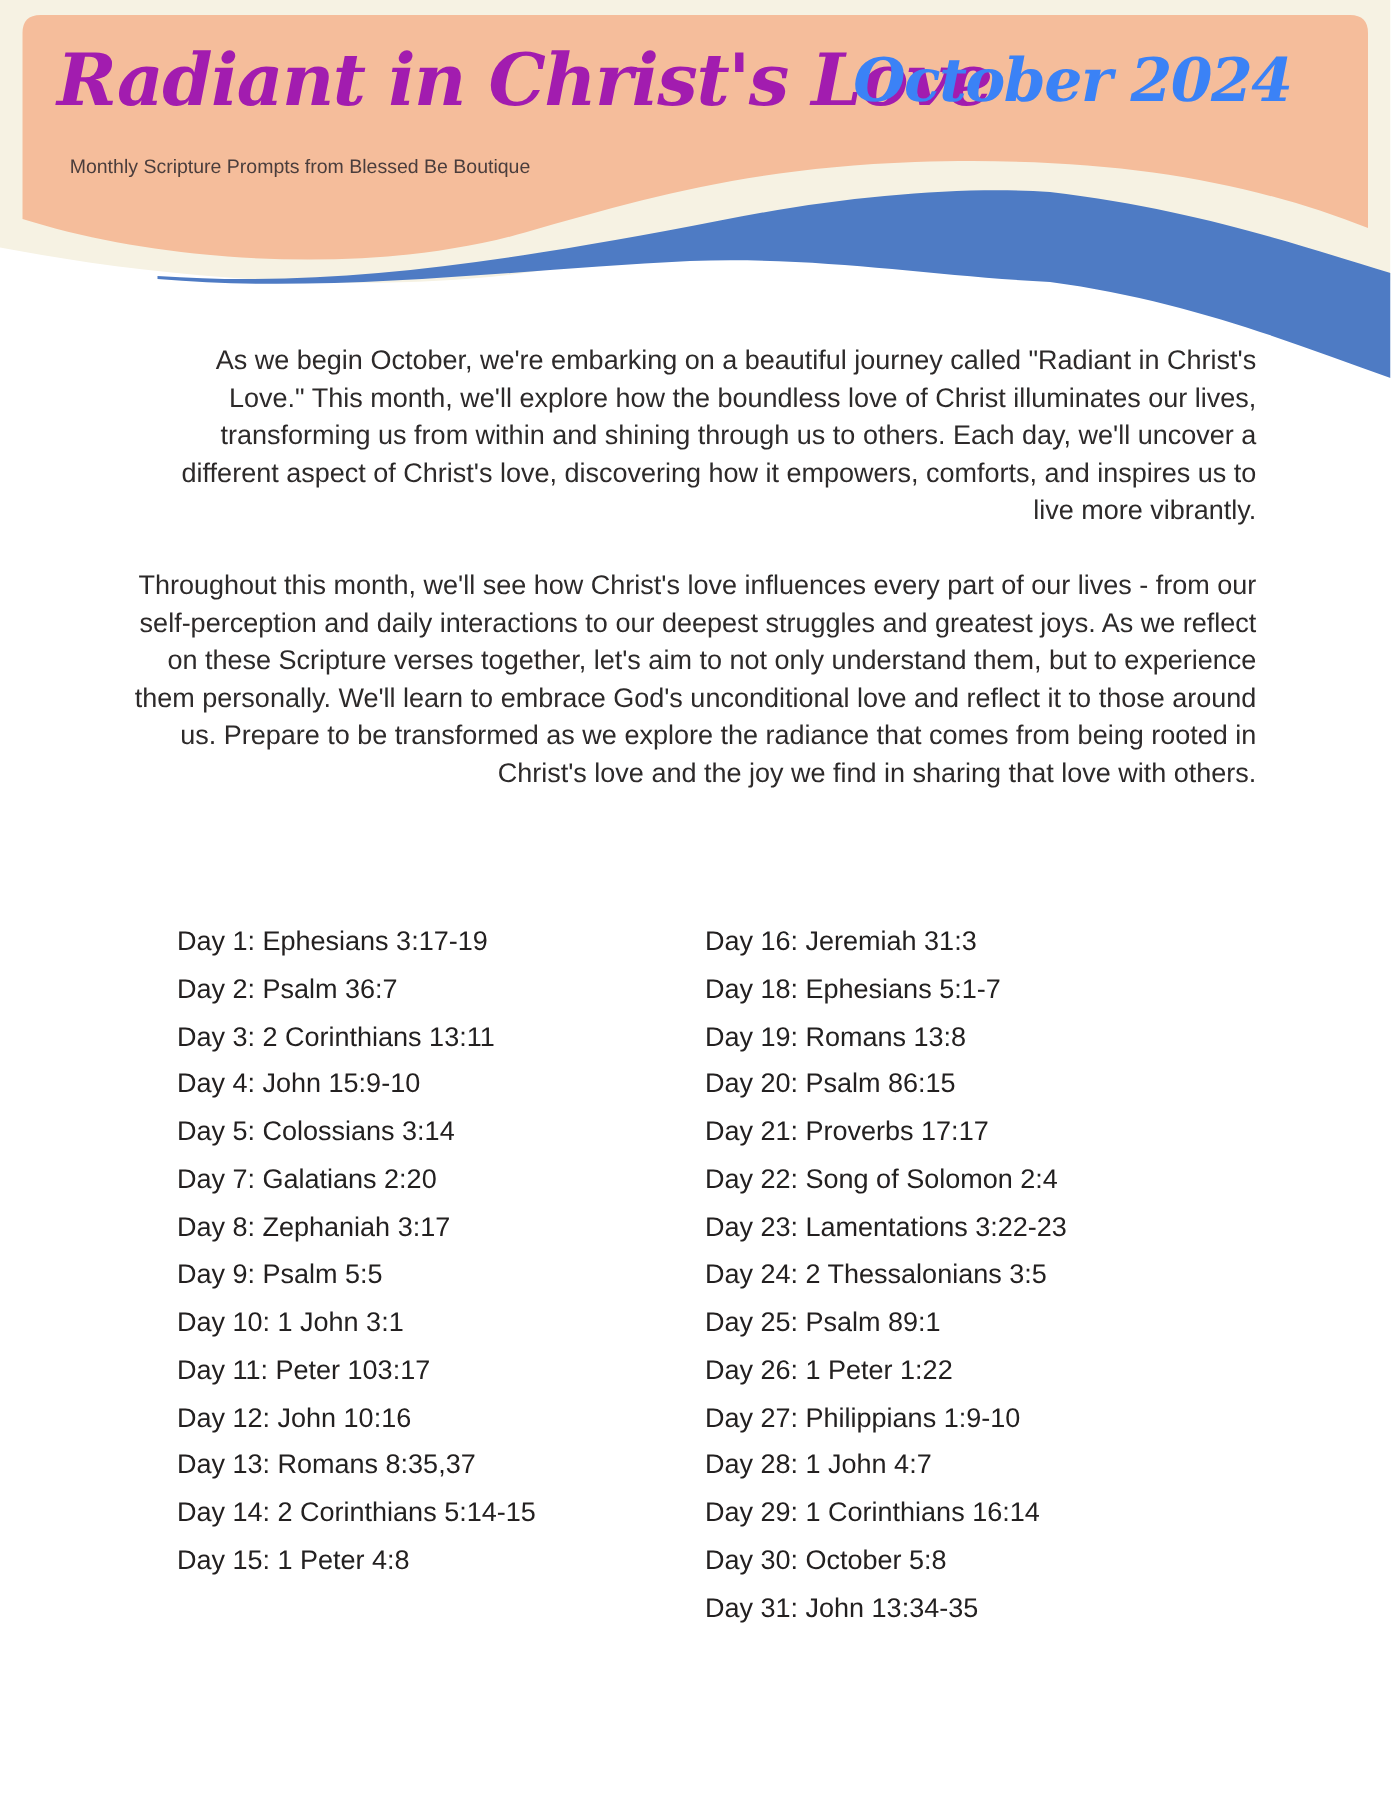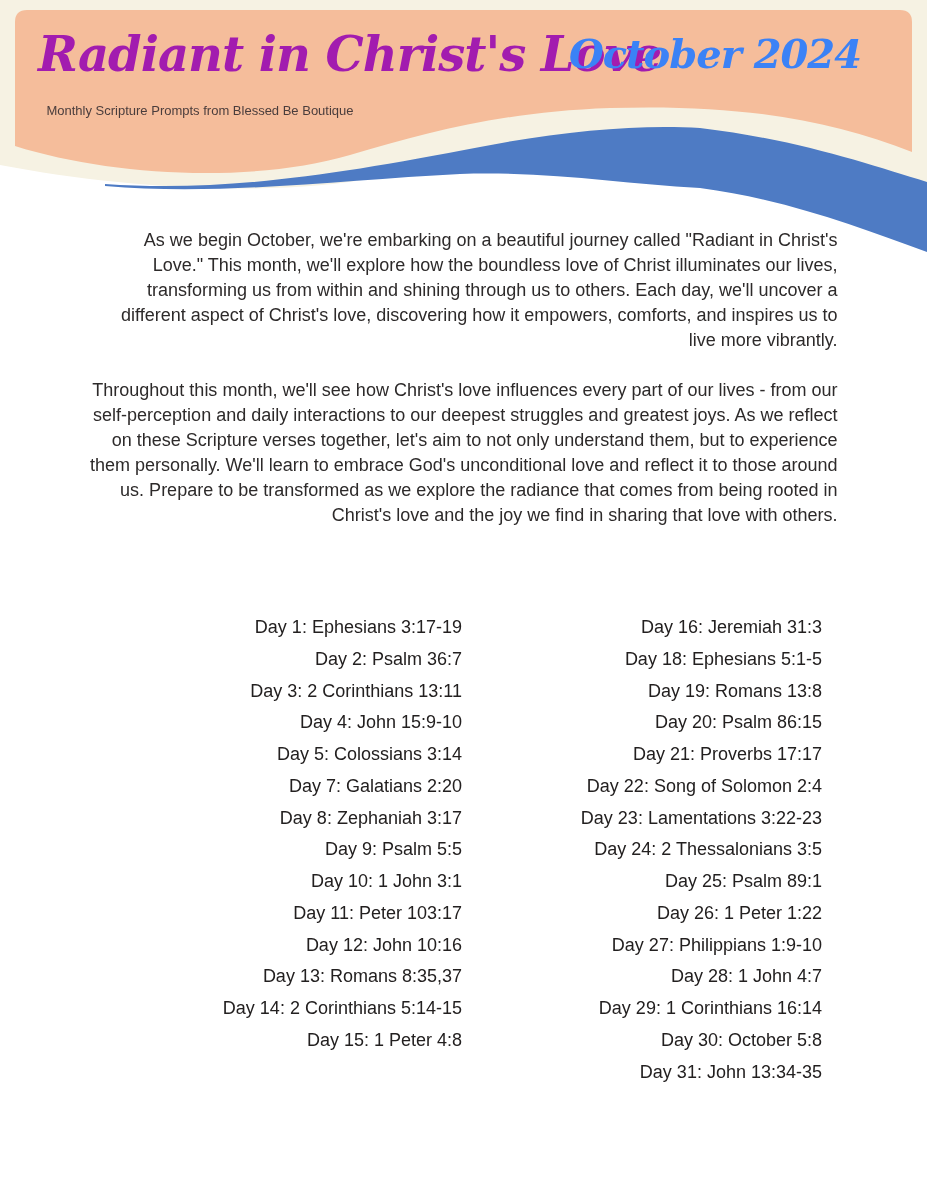--- a/index.html
+++ b/index.html
@@ -58,21 +58,21 @@
     font-size: 18px; line-height: 25px;
     color: #2d2a2a;
   }
 
   
   .days {
     position: absolute; top: 612px; left: 0;
     width: 927px;
     display: flex;
   }
-  .col { text-align: right; }
+  .col { text-align: left; }
   .col-left  { margin-left: 118px; width: 344px; }
   .col-right { margin-left: 8px;  width: 352px; }
   .day-row {
     font-size: 18px;
     line-height: 31.75px;
     color: #232020;
     white-space: nowrap;
   }
 </style>
 </head>
@@ -123,21 +123,21 @@
         <div class="day-row">Day 9: Psalm 5:5</div>
         <div class="day-row">Day 10: 1 John 3:1</div>
         <div class="day-row">Day 11: Peter 103:17</div>
         <div class="day-row">Day 12: John 10:16</div>
         <div class="day-row">Day 13: Romans 8:35,37</div>
         <div class="day-row">Day 14: 2 Corinthians 5:14-15</div>
         <div class="day-row">Day 15: 1 Peter 4:8</div>
       </div>
     <div class="col col-right">
         <div class="day-row">Day 16: Jeremiah 31:3</div>
-        <div class="day-row">Day 18: Ephesians 5:1-5</div>
+        <div class="day-row">Day 18: Ephesians 5:1-7</div>
         <div class="day-row">Day 19: Romans 13:8</div>
         <div class="day-row">Day 20: Psalm 86:15</div>
         <div class="day-row">Day 21: Proverbs 17:17</div>
         <div class="day-row">Day 22: Song of Solomon 2:4</div>
         <div class="day-row">Day 23: Lamentations 3:22-23</div>
         <div class="day-row">Day 24: 2 Thessalonians 3:5</div>
         <div class="day-row">Day 25: Psalm 89:1</div>
         <div class="day-row">Day 26: 1 Peter 1:22</div>
         <div class="day-row">Day 27: Philippians 1:9-10</div>
         <div class="day-row">Day 28: 1 John 4:7</div>

